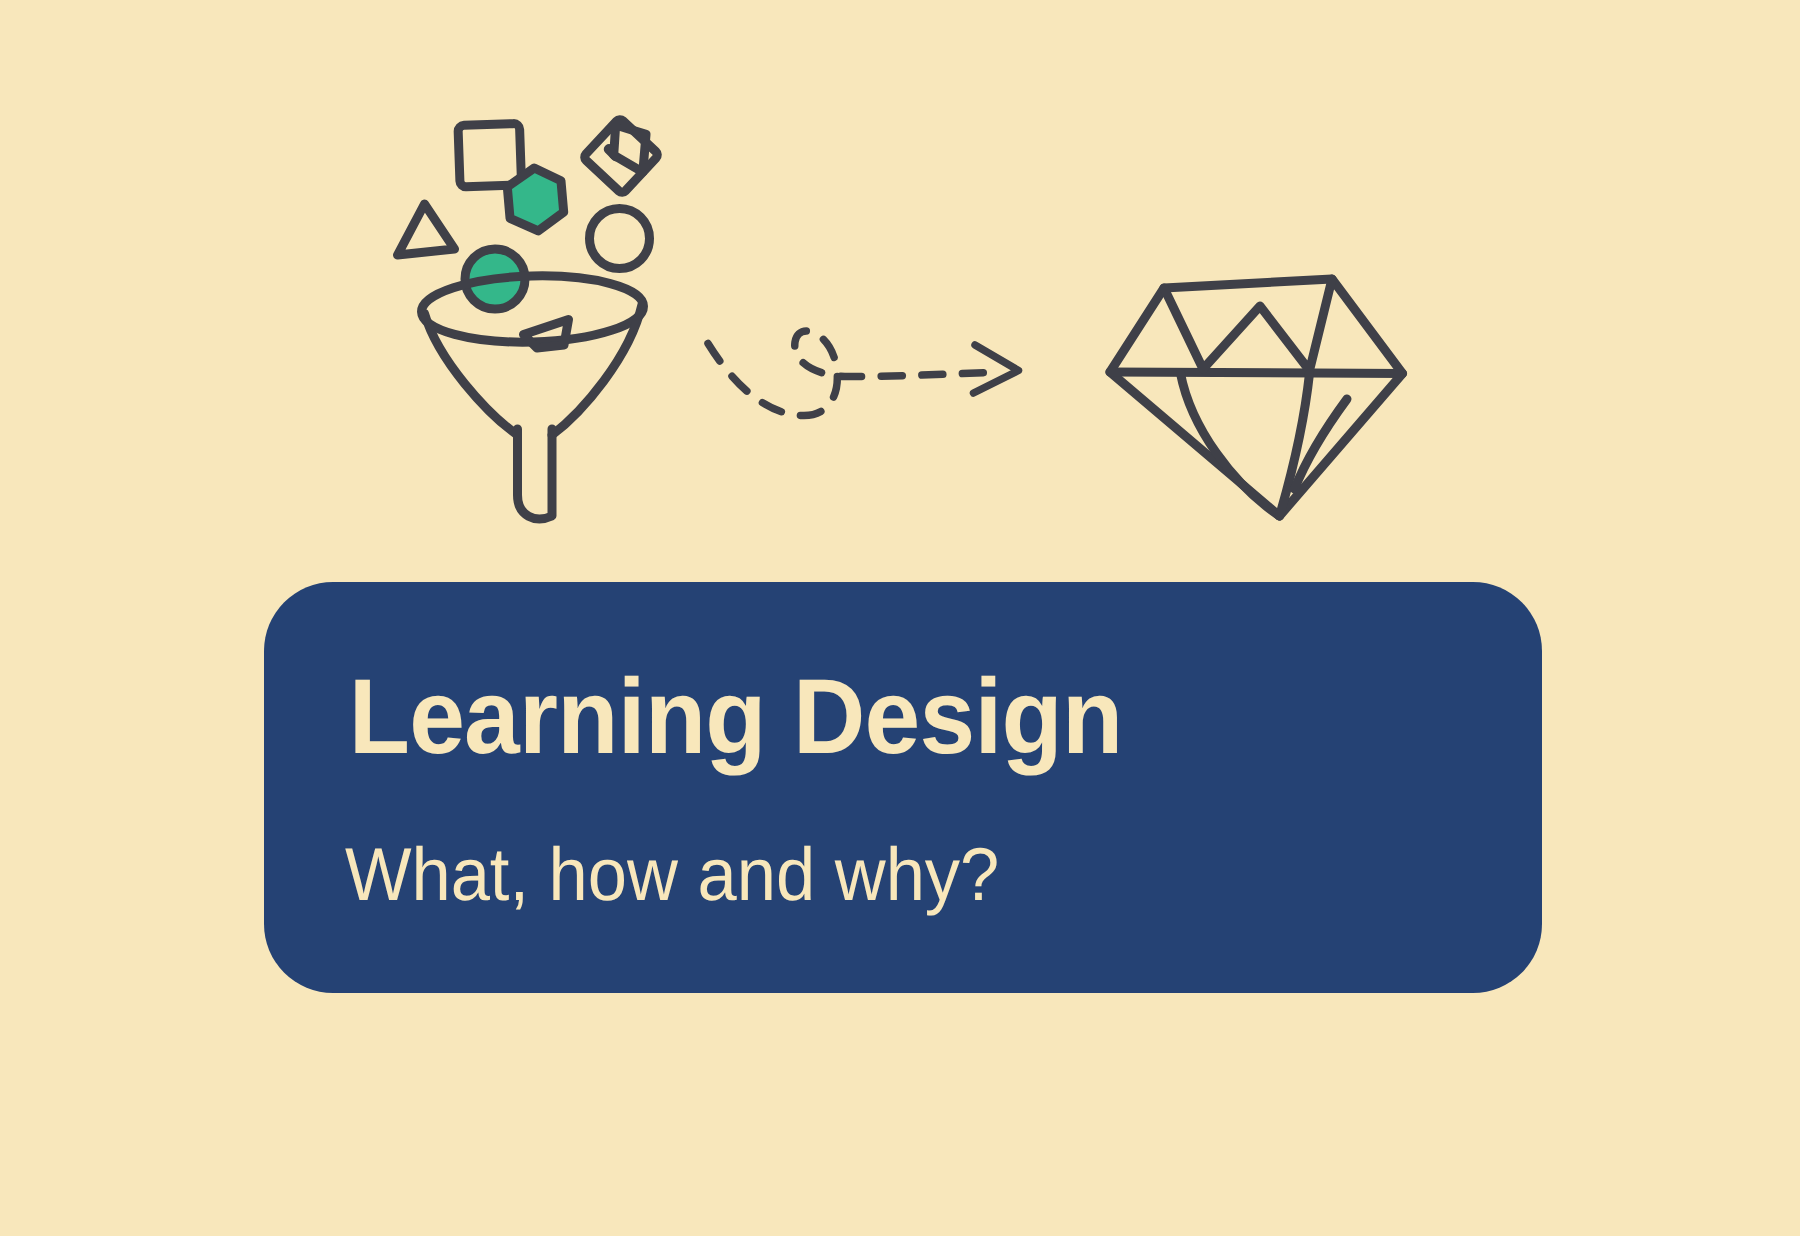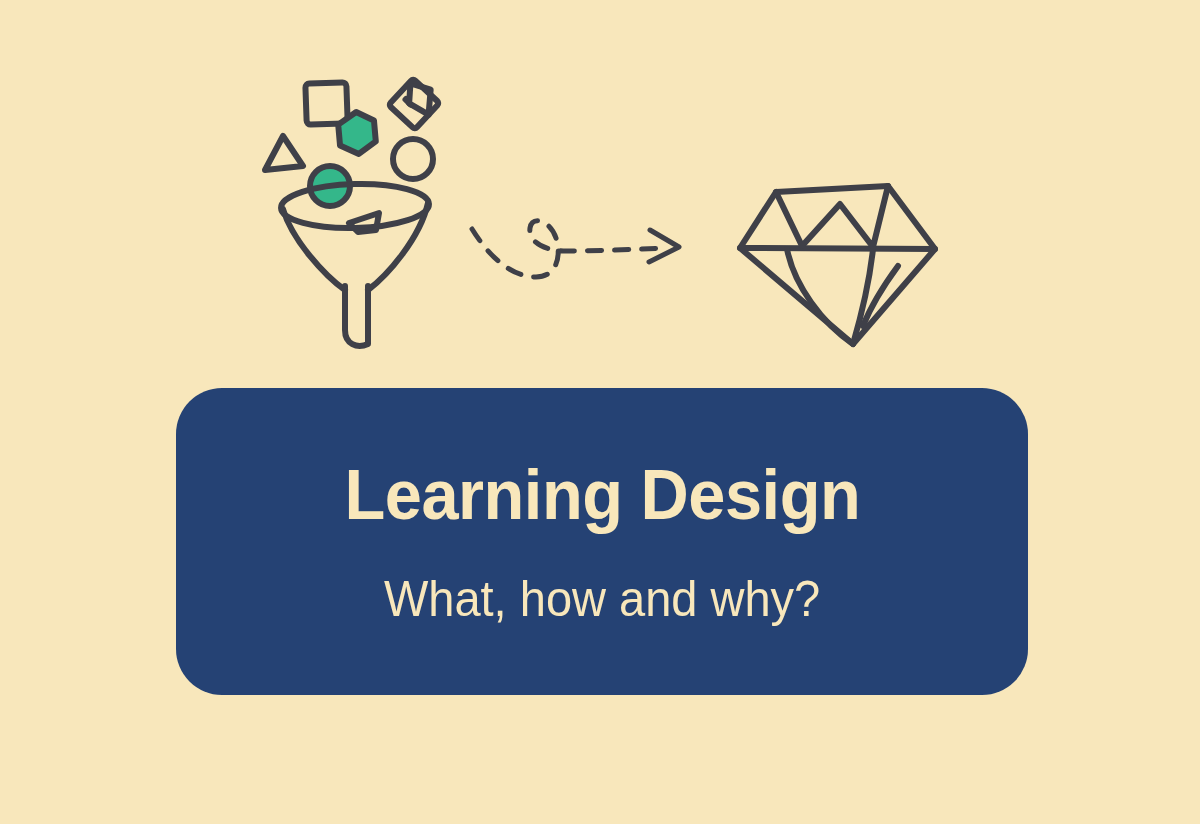--- a/index.html
+++ b/index.html
@@ -31,26 +31,26 @@
     height: 824px;
     pointer-events: none;
   }
 
   
   #title-card {
     position: absolute;
     left: 176px;
     top: 388px;
     width: 852px;
-    height: 307px;
+    height: 274px;
     background: #254274;
     border-radius: 46px;
     display: flex;
     flex-direction: column;
-    align-items: center;
+    align-items: flex-start;
     justify-content: center;
     box-sizing: border-box;
     padding: 0 40px;
   }
 
   #card-title {
     color: #F8E7BB;
     font-family: "Liberation Sans Narrow", "Liberation Sans", sans-serif;
     font-weight: bold;
     font-size: 71px;

